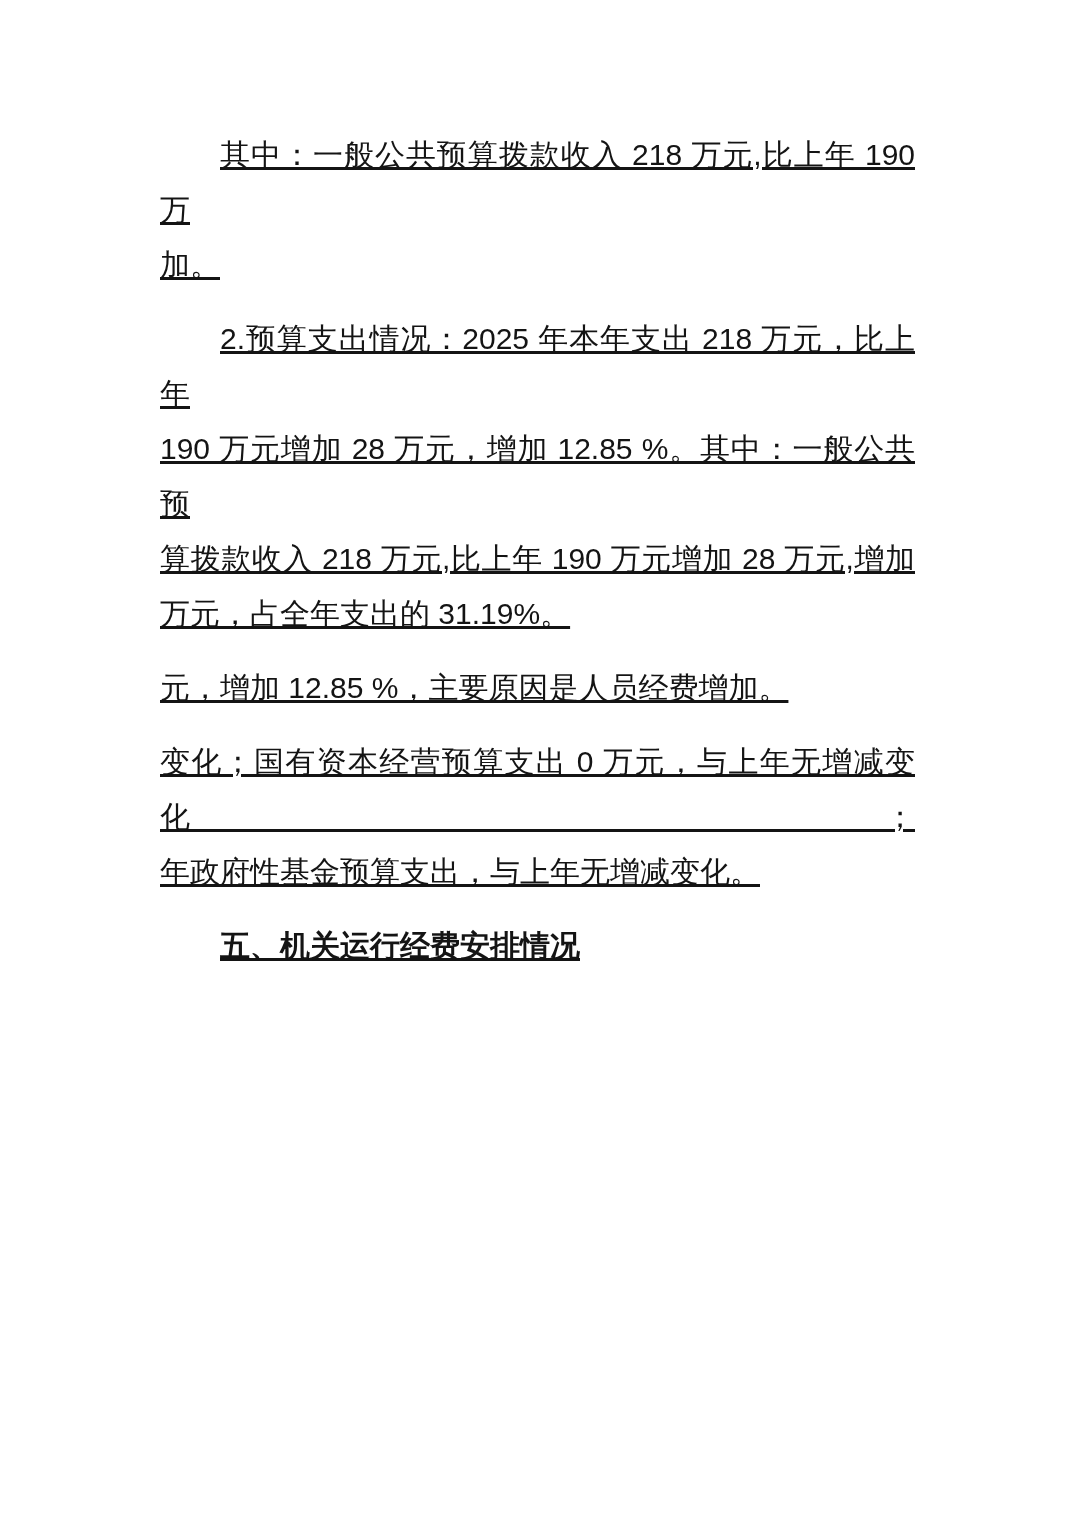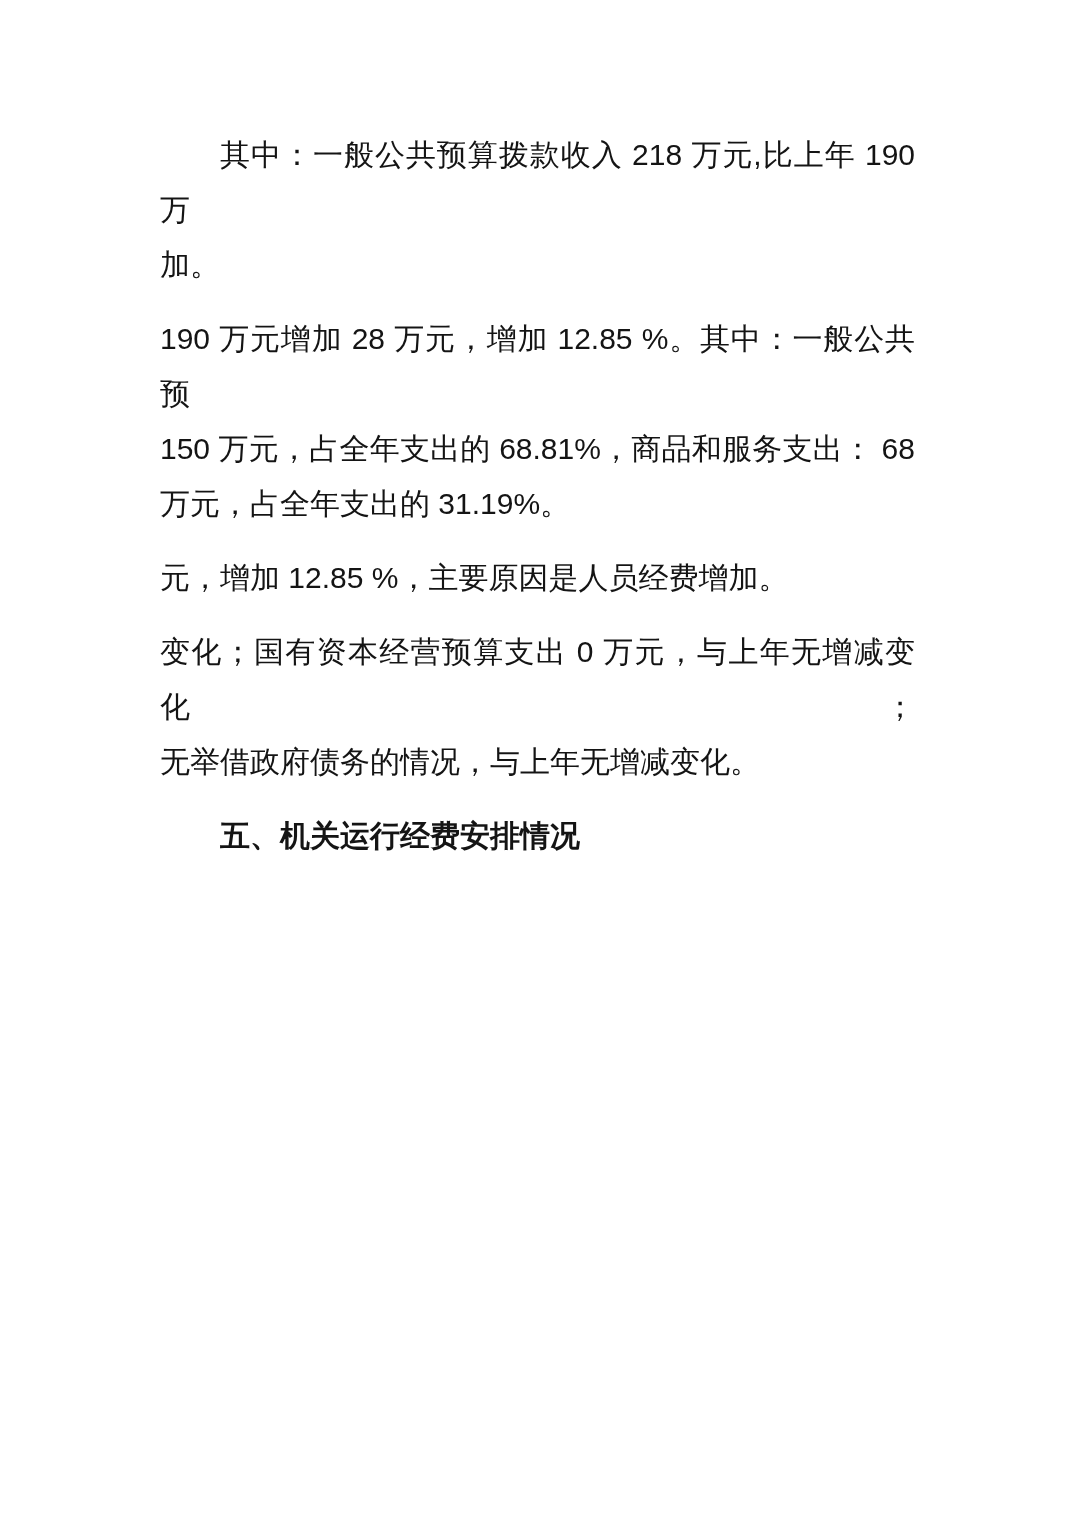--- a/index.html
+++ b/index.html
@@ -26,47 +26,49 @@
   .para {
     margin: 0 0 19px 0;
   }
   .para:last-child {
     margin-bottom: 0;
   }
   .line {
     text-align: justify;
     text-align-last: justify;
     white-space: normal;
+    text-decoration: underline;
   }
   .line.para-end {
     text-align-last: left;
   }
   .line.indent {
     text-indent: 2em;
   }
   .heading .line {
     font-weight: bold;
   }
 </style>
 </head>
 <body>
 
 <div class="page" id="doc-page">
     <div class="para">
       <div class="line indent">其中：一般公共预算拨款收入 218 万元,比上年 190 万</div>
       <div class="line para-end">加。</div>
     </div>
     <div class="para">
+      <div class="line indent">2.预算支出情况：2025 年本年支出 218 万元，比上年</div>
       <div class="line">190 万元增加 28 万元，增加 12.85 %。其中：一般公共预</div>
-      <div class="line">150 万元，占全年支出的 68.81%，商品和服务支出： 68</div>
+      <div class="line">算拨款收入 218 万元,比上年 190 万元增加 28 万元,增加</div>
       <div class="line para-end">万元，占全年支出的 31.19%。</div>
     </div>
     <div class="para">
       <div class="line para-end">元，增加 12.85 %，主要原因是人员经费增加。</div>
     </div>
     <div class="para">
       <div class="line">变化；国有资本经营预算支出 0 万元，与上年无增减变化；</div>
-      <div class="line para-end">无举借政府债务的情况，与上年无增减变化。</div>
+      <div class="line para-end">年政府性基金预算支出，与上年无增减变化。</div>
     </div>
     <div class="para heading">
       <div class="line indent para-end">五、机关运行经费安排情况</div>
     </div>
   </div>
 
 </body></html>

